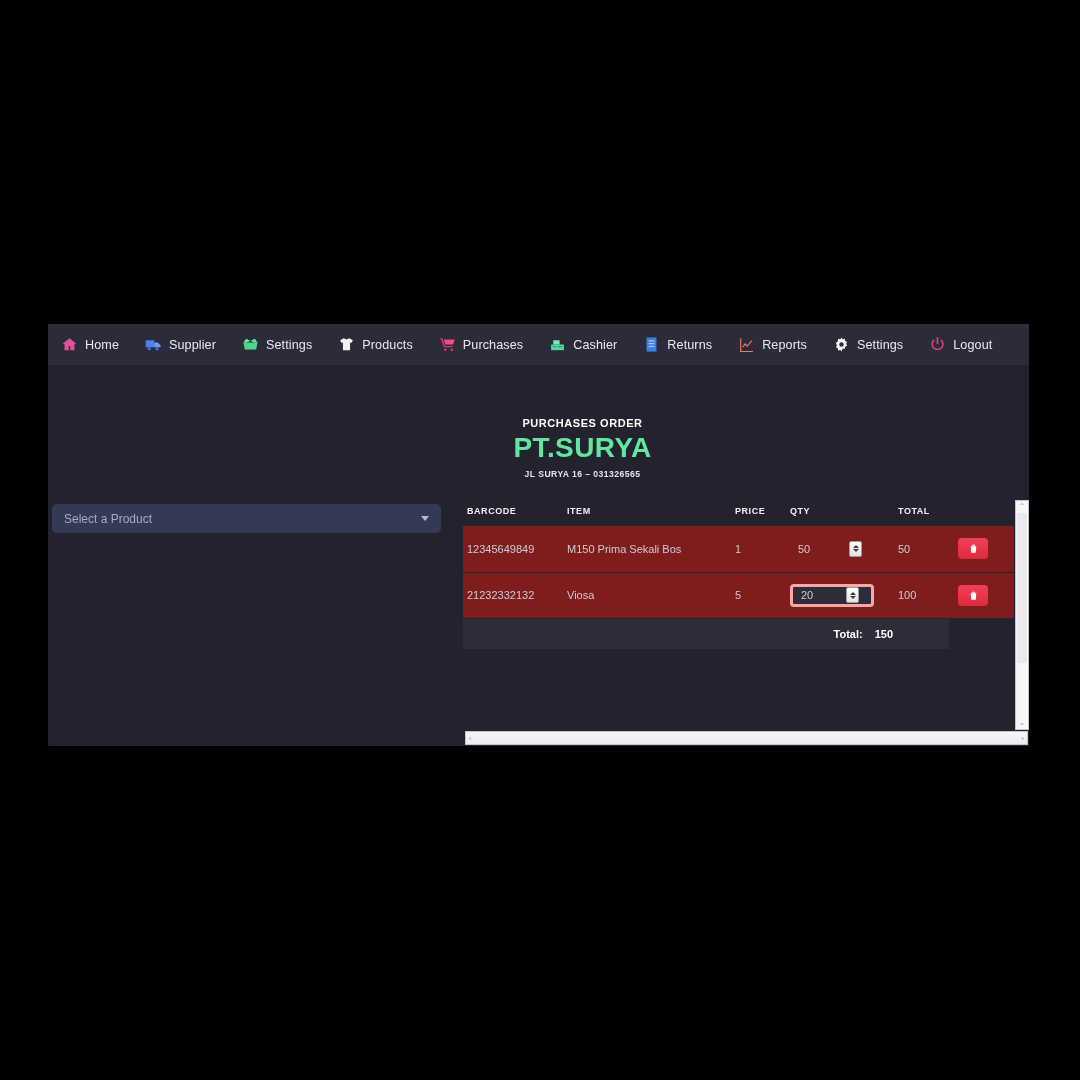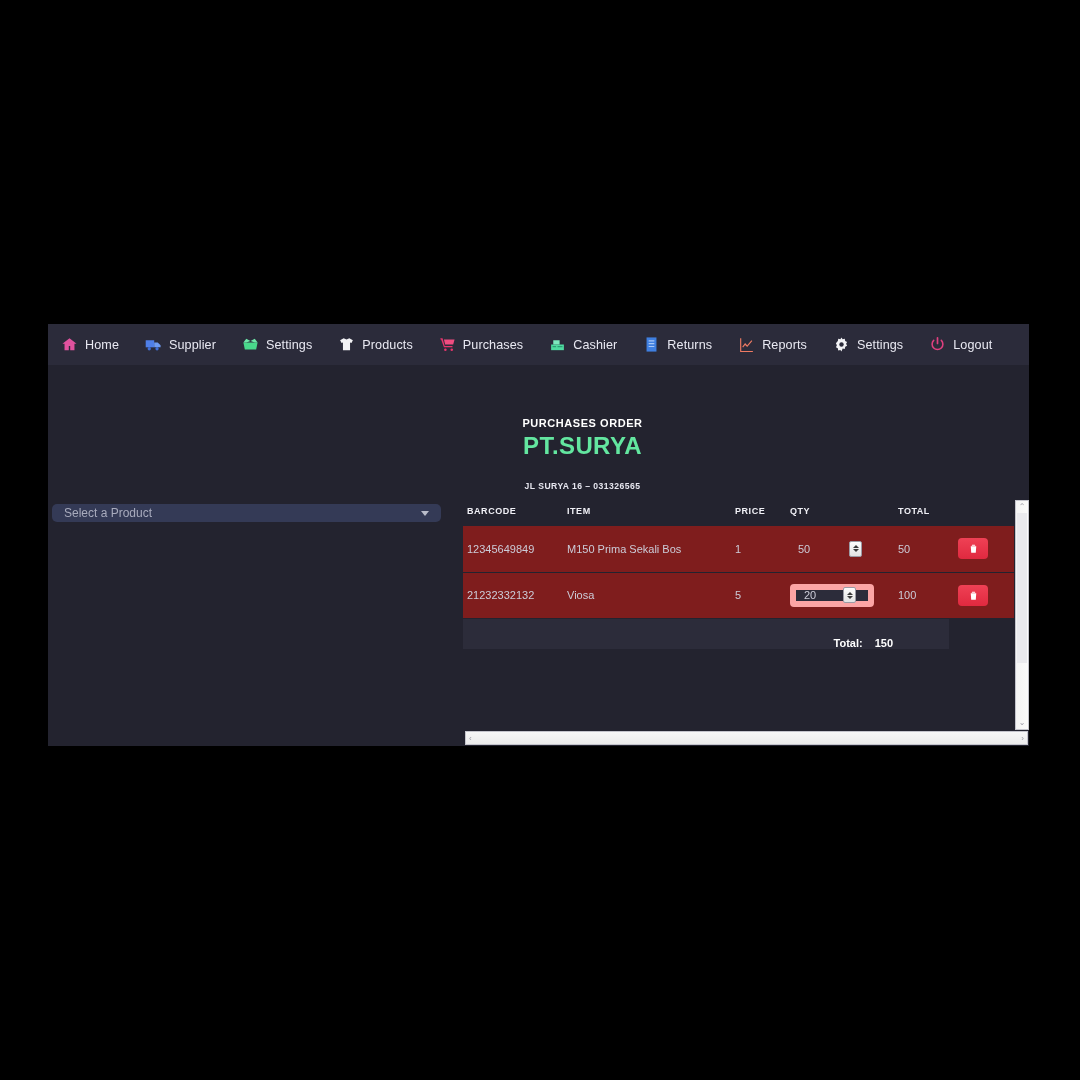--- a/index.html
+++ b/index.html
@@ -50,35 +50,35 @@
     position: absolute;
     left: 452px; top: 52px;
     width: 165px;
     text-align: center;
   }
   #po-sub {
     font-size: 11px; font-weight: bold; color:#fff;
     letter-spacing: .55px;
   }
   #po-title {
-    font-size: 24px; font-weight: bold; color:#63e6a0;
+    font-size: 28px; font-weight: bold; color:#63e6a0;
     letter-spacing: .4px; margin-top: 3px;
   }
   #po-addr {
-    margin-top: 21px;
+    margin-top: 5px;
     font-size: 8.6px; font-weight: bold; color:#e6e6ef;
     letter-spacing: .45px;
   }
 
   
   #form-panel { position:absolute; left: 4px; top: 0; width: 445px; }
 
   #product-select {
     position:absolute; left:0px; top:139px;
-    width: 389px; height: 18px;
+    width: 389px; height: 29px;
     background: #343a56;
     border-radius: 5px;
     display:flex; align-items:center;
     padding: 0 12px;
     cursor: pointer;
   }
   #product-select .ps-text { color:#a8abbd; font-size:12px; flex:1; }
   .caret-dn {
     width:0;height:0;border-left:4px solid transparent;border-right:4px solid transparent;
     border-top:5px solid #b9bcca;
@@ -121,32 +121,32 @@
   .c-price   { width: 55px; }
   .c-qty     { width: 48px; }
   .c-stepper { width: 60px; }
   .c-total   { width: 60px; }
   .c-act     { width: 56px; }
 
   .qtybox {
     display:inline-flex; align-items:center; justify-content:space-between;
     width: 84px; height: 23px; padding: 0 5px 0 8px;
   }
-  .qtybox.bordered { border:6px solid #fca5a5; border-radius:4px; background:#2c2c3a; }
+  .qtybox.bordered { border:3px solid #fca5a5; border-radius:4px; background:#2c2c3a; }
   .qtybox .qv { font-size:11px; color:#ccccd8; }
 
   .del-btn {
     width:30px; height:21px; border:0; border-radius:4px; cursor:pointer;
     background: linear-gradient(180deg,#ef4155,#e0293f);
     display:flex; align-items:center; justify-content:center;
   }
   #totals-row {
     background:#2c2c3a;
     height: 30px;
-    display:flex; align-items:flex-end; justify-content:flex-end;
+    display:flex; align-items:center; justify-content:flex-end;
     padding-right: 56px;
     gap: 12px;
     width: 486px;
   }
   #totals-row .t-label { color:#fff; font-size:11px; font-weight:bold; }
   #totals-row .t-value { color:#fff; font-size:11px; font-weight:bold; }
 
   
   #vscroll {
     position:absolute; right:0px; top:0px; width:14px; height:230px;

